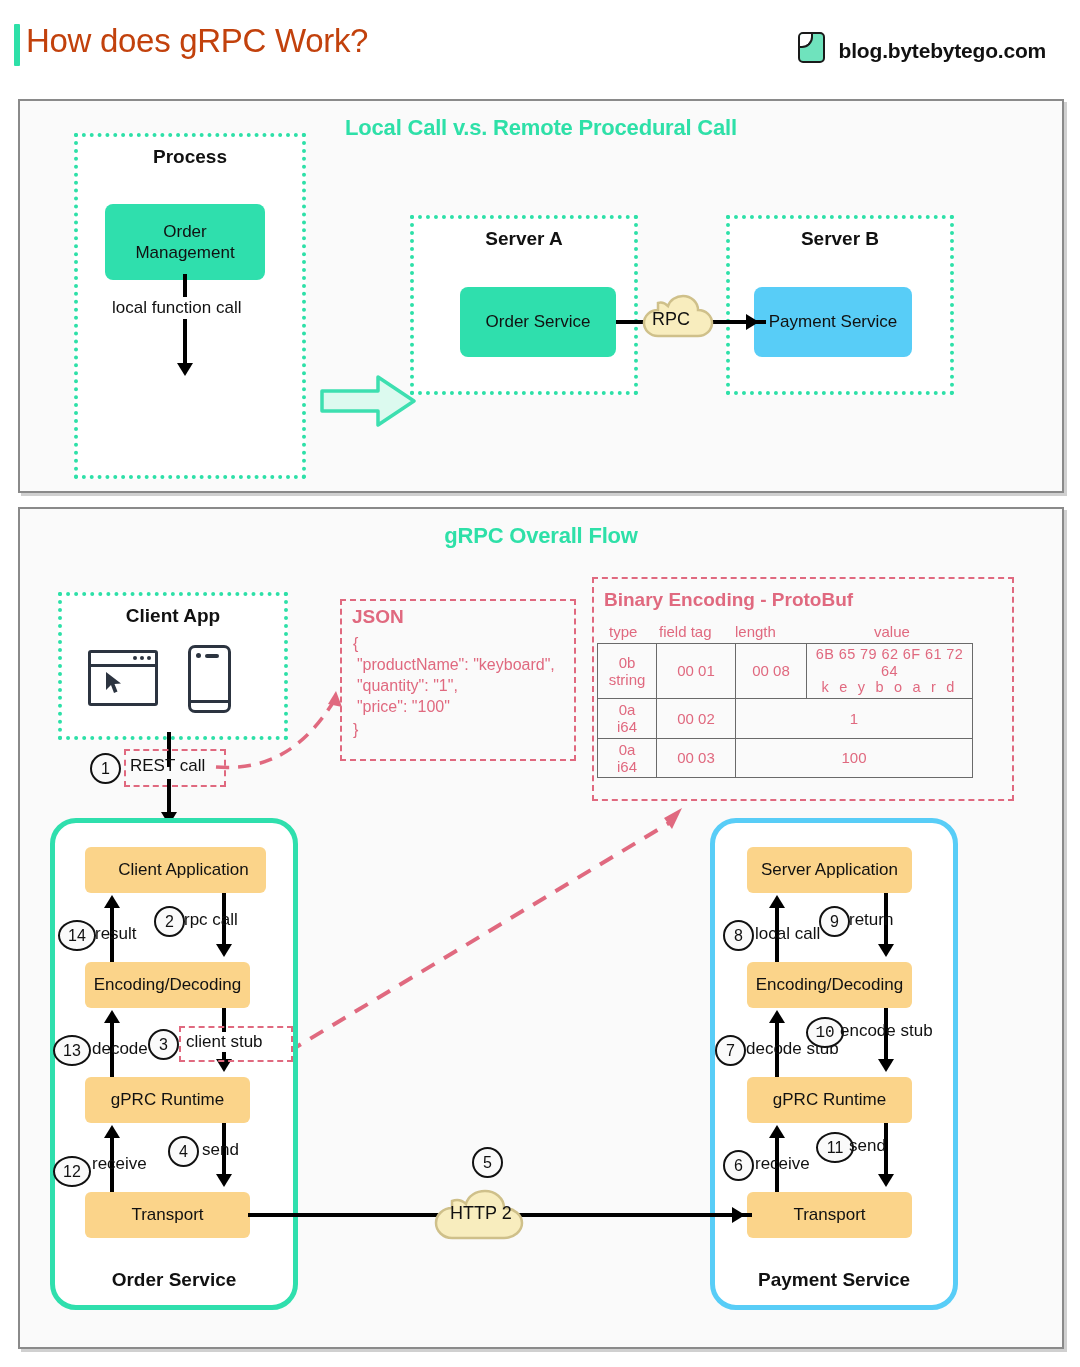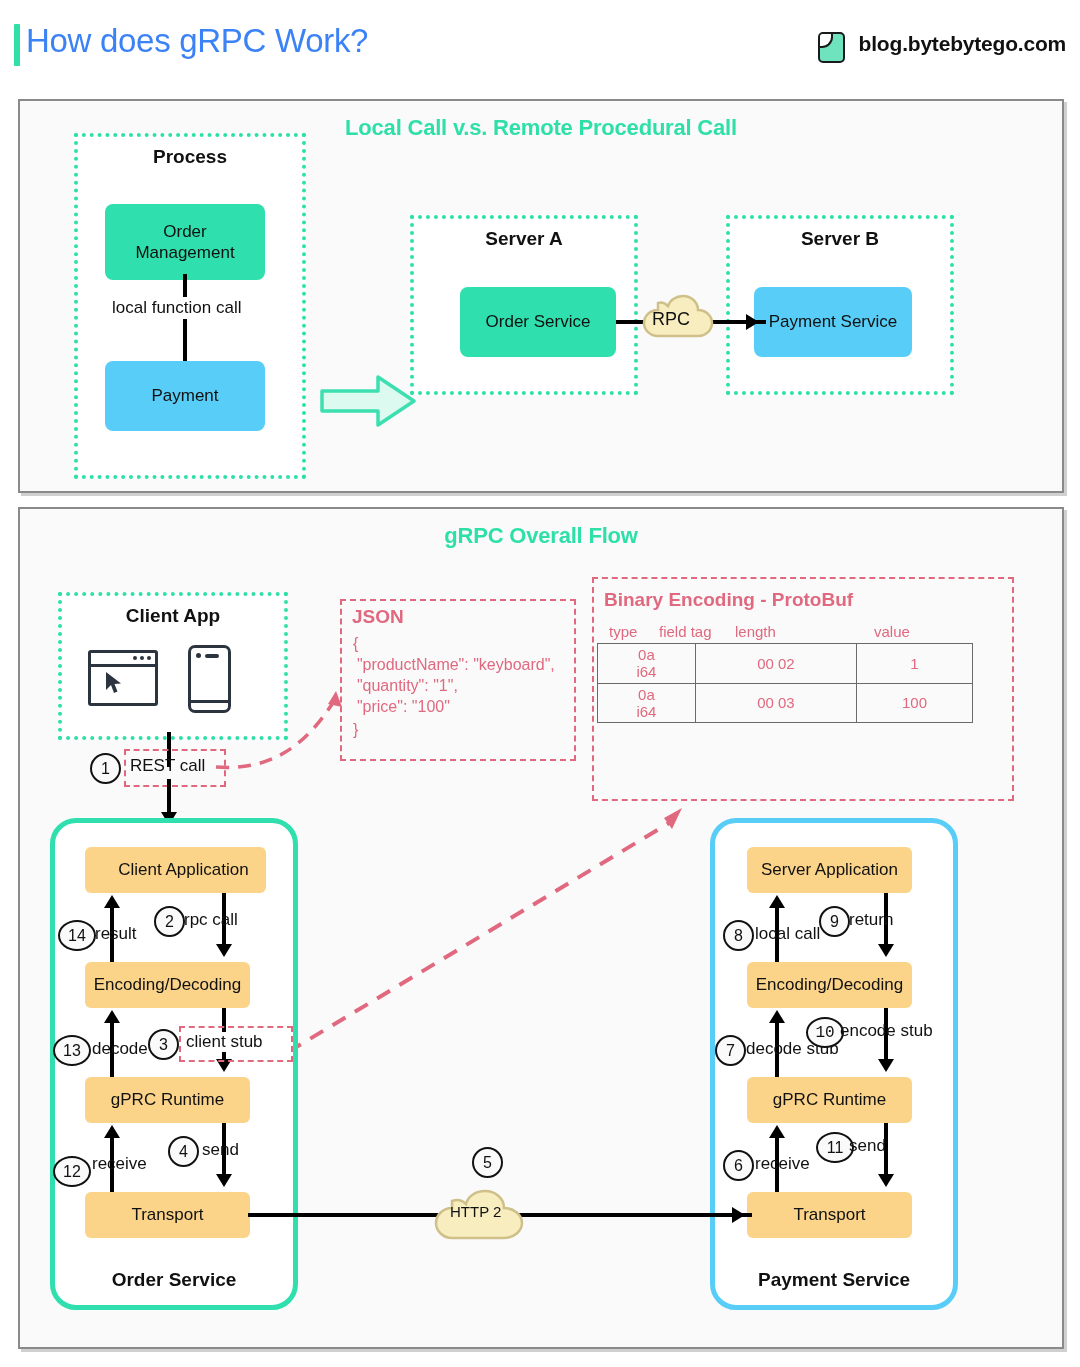--- a/index.html
+++ b/index.html
@@ -6,22 +6,22 @@
   body{
     width:1080px;height:1367px;background:#ffffff;
     font-family:"Liberation Sans", sans-serif;
     position:relative;overflow:hidden;
     -webkit-font-smoothing:antialiased;
   }
 
   
   #header{position:absolute;left:0;top:0;width:1080px;height:88px;}
   #title-bar{position:absolute;left:14px;top:24px;width:6px;height:42px;background:#2ee0a8;border-radius:1px;}
-  #page-title{position:absolute;left:26px;top:22px;font-size:33px;font-weight:400;color:#3b82f6;letter-spacing:-.3px;}
-  #brand{position:absolute;right:14px;top:32px;display:flex;align-items:flex-start;gap:14px;}
+  #page-title{position:absolute;left:26px;top:22px;font-size:33px;font-weight:400;color:#c2410c;letter-spacing:-.3px;}
+  #brand{position:absolute;right:34px;top:32px;display:flex;align-items:flex-end;gap:14px;}
   #brand-text{font-size:21px;color:#111;font-weight:600;letter-spacing:-.2px;}
   #brand-logo{width:23px;height:27px;border:2.5px solid #1a1a1a;border-radius:5px;position:relative;background:#6fe3bd;overflow:hidden;}
   #brand-logo:after{content:"";position:absolute;left:-2px;top:-1px;width:13px;height:13px;border:2.5px solid #1a1a1a;border-radius:0 0 11px 0;border-top:none;border-left:none;background:#fff;}
 
   
   .panel{position:absolute;background:#fafafa;border:2px solid #8a8a8a;box-shadow:3px 3px 0 rgba(150,150,150,.45);}
   #panel-top{left:18px;top:99px;width:1042px;height:390px;}
   #panel-bottom{left:18px;top:507px;width:1042px;height:838px;}
   .panel-title{position:absolute;top:14px;left:0;width:100%;text-align:center;font-size:22px;font-weight:bold;color:#2ee0a8;letter-spacing:-.2px;}
 
@@ -100,23 +100,20 @@
 
   <div class="dotgroup" style="left:54px;top:32px;width:224px;height:338px;">
     <div class="dotgroup-title">Process</div>
   </div>
   <div class="node n-green" style="left:85px;top:103px;width:160px;height:76px;">
     <span>Order<br>Management</span>
   </div>
   <div class="vline" style="left:163px;top:173px;height:98px;"></div>
   <div class="arrow-down" style="left:157px;top:262px;"></div>
   <div class="lbl" style="left:89px;top:196px;background:#fff;padding:1px 3px;">local function call</div>
-  <div class="node n-blue" style="left:85px;top:260px;width:160px;height:70px;">
-    <span>Payment</span>
-  </div>
 
   <svg id="fat-arrow" viewBox="0 0 96 56">
     <polygon points="2,18 58,18 58,4 94,28 58,52 58,38 2,38" fill="#dcfaef" stroke="#3ddfb0" stroke-width="3.5" stroke-linejoin="round"></polygon>
   </svg>
 
   <div class="dotgroup" style="left:390px;top:114px;width:220px;height:172px;">
     <div class="dotgroup-title">Server A</div>
   </div>
   <div class="node n-green" style="left:440px;top:186px;width:156px;height:70px;">
     <span>Order Service</span>
@@ -188,20 +185,29 @@
 </div>
 
 <div id="pb-head">
   <span style="left:12px;top:0;">type</span>
   <span style="left:62px;top:0;">field tag</span>
   <span style="left:138px;top:0;">length</span>
   <span style="left:277px;top:0;">value</span>
 </div>
 <table id="pb-table">
   <tbody>
+      <tr>
+    <td style="width:52px;">0b<br>string</td>
+    <td style="width:72px;">00 01</td>
+    <td style="width:64px;">00 08</td>
+    <td>
+      <div class="hexrow">6B 65 79 62 6F 61 72 64</div>
+      <div class="charrow">k e y b o a r d</div>
+    </td>
+  </tr>
   <tr>
     <td>0a<br>i64</td>
     <td>00 02</td>
     <td colspan="2">1</td>
   </tr>
   <tr>
     <td>0a<br>i64</td>
     <td>00 03</td>
     <td colspan="2">100</td>
   </tr>
@@ -330,16 +336,16 @@
 <div class="step wide" style="left:816px;top:1132px;">
   <span>11</span>
 </div>
 <div class="lbl" style="left:849px;top:1136px;">send</div>
 
 <div class="hline" style="left:248px;top:1213px;width:504px;"></div>
 <div class="arrow-right" style="left:732px;top:1207px;"></div>
 <svg class="cloud" style="left:424px;top:1182px;width:112px;height:80px;" viewBox="0 0 112 80">
   <path d="M28 26c-9 0-16 7-16 15s7 15 16 15h52c10 0 18-7 18-15s-8-15-18-15c0-10-9-17-19-17-9 0-17 5-19 13-4-4-9-5-14-3z" fill="#f8edbe" stroke="#cfc08a" stroke-width="2.5"></path>
 </svg>
-<div class="lbl" style="left:450px;top:1203px;font-size:15px;">HTTP 2</div>
+<div class="lbl" style="left:450px;top:1203px;font-size:18px;">HTTP 2</div>
 <div class="step" style="left:472px;top:1147px;">
   <span>5</span>
 </div>
 
 </body></html>

